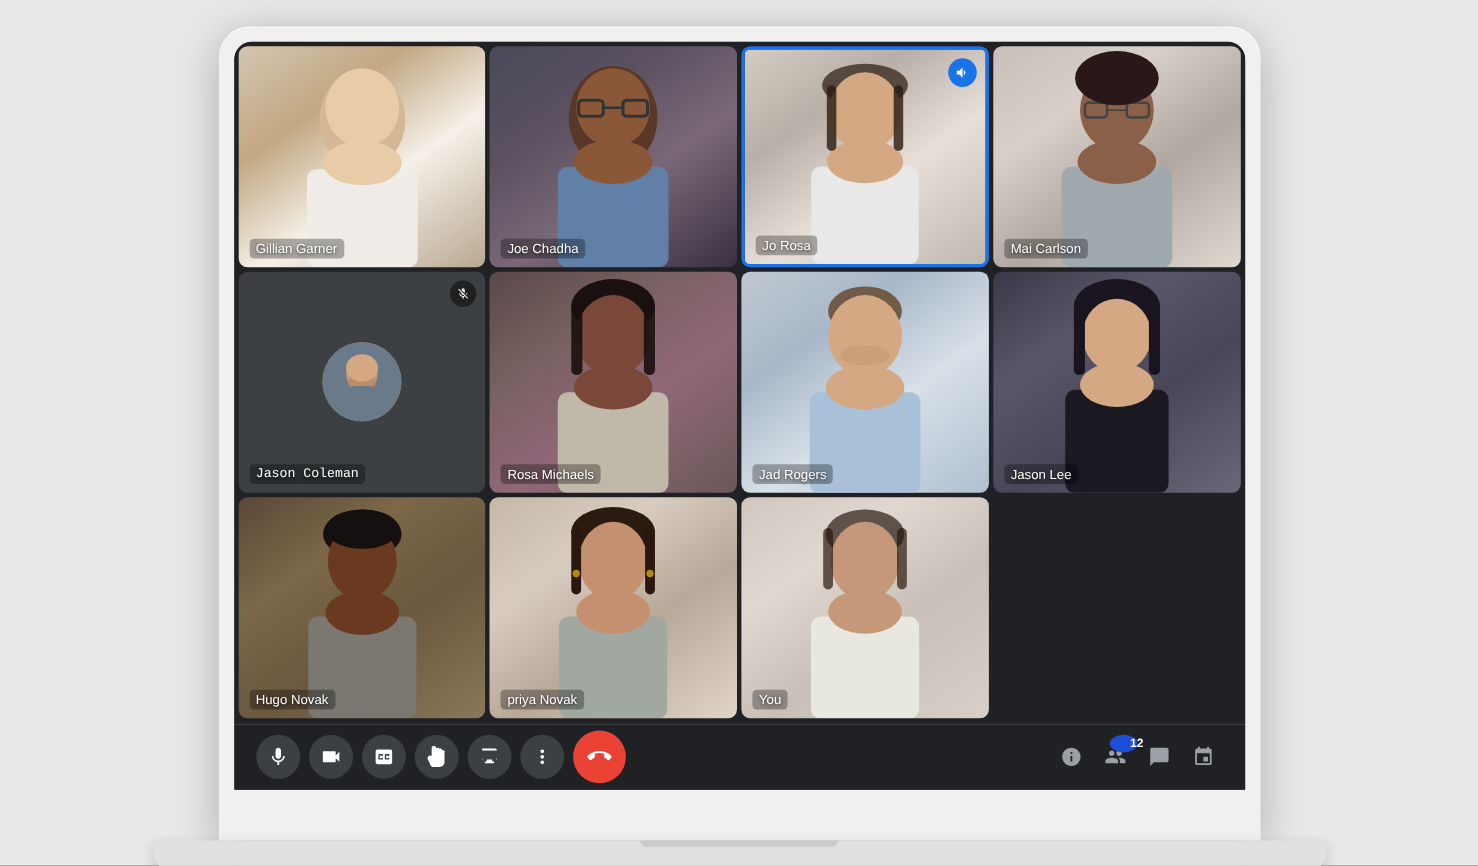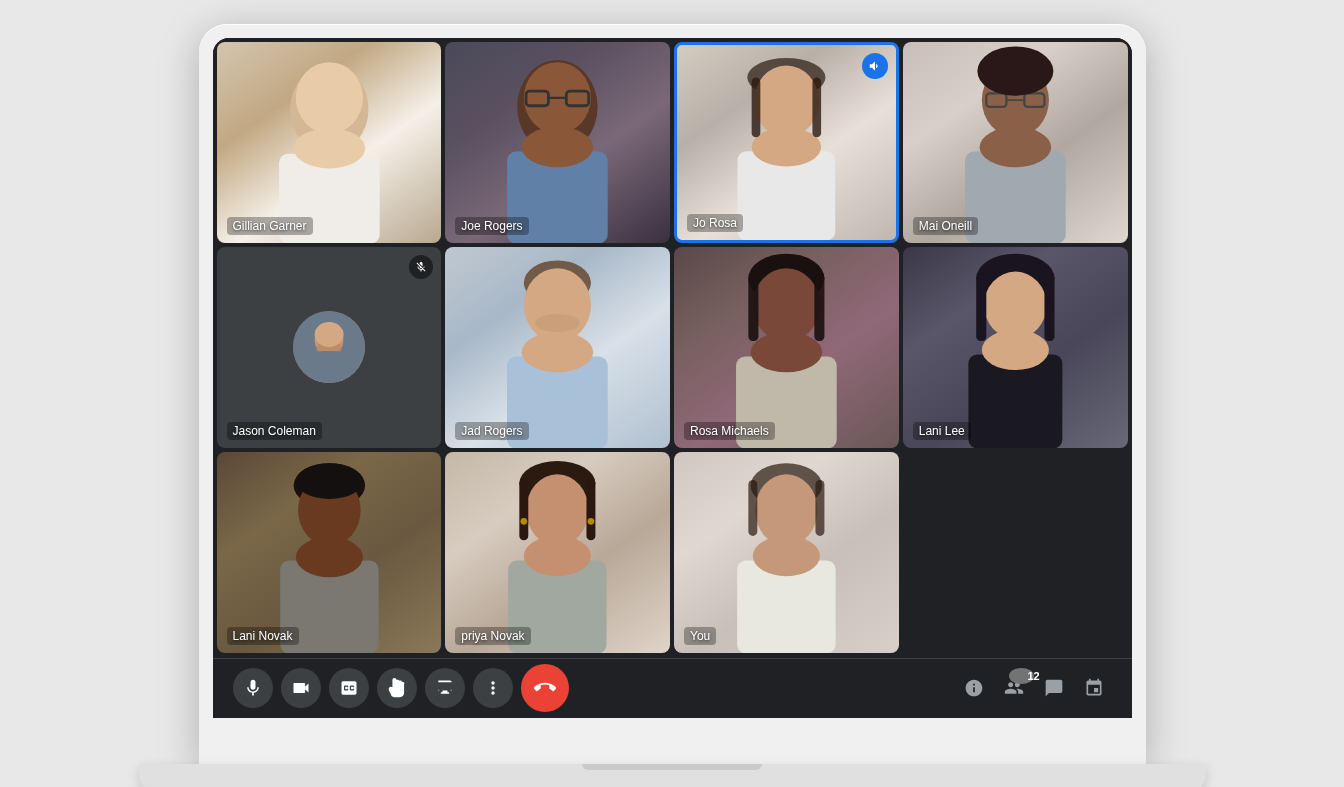--- a/index.html
+++ b/index.html
@@ -120,20 +120,21 @@
       color: white;
       font-size: 12px;
     }
 
     
     .video-tile.no-camera {
       background: #3c4043;
       display: flex;
       align-items: center;
       justify-content: center;
+      font-family: Liberation Mono, monospace;
     }
 
     
     .tile-gillian { background: linear-gradient(145deg, #d4c5b0 0%, #c2a882 30%, #f5f0e8 60%, #b8a890 100%); }
     .tile-joe { background: linear-gradient(145deg, #4a4a5a 0%, #5a5060 30%, #7a6878 60%, #3a3040 100%); }
     .tile-nina { background: linear-gradient(145deg, #8b6358 0%, #c4907a 30%, #a07060 60%, #d4a090 100%); }
     .tile-jo { background: linear-gradient(145deg, #d4ccc0 0%, #b8b0a8 30%, #e8e0d8 60%, #c0b8b0 100%); }
     .tile-mai { background: linear-gradient(145deg, #c8c0b8 0%, #d8d0c8 30%, #b0a8a0 60%, #e0d8d0 100%); }
     .tile-rosa { background: linear-gradient(145deg, #5a4848 0%, #786060 30%, #906878 60%, #6a5858 100%); }
     .tile-jad { background: linear-gradient(145deg, #c0c8d0 0%, #a8b8c8 30%, #d8e0e8 60%, #b0c0d0 100%); }
@@ -204,21 +205,21 @@
       justify-content: center;
       color: #9aa0a6;
       font-size: 16px;
       position: relative;
     }
 
     .badge {
       position: absolute;
       top: -2px;
       right: -2px;
-      background: #737373;
+      background: #1d4ed8;
       color: white;
       font-size: 11px;
       width: 16px;
       height: 16px;
       border-radius: 50%;
       display: flex;
       align-items: center;
       justify-content: center;
       font-weight: 600;
       padding-left: 25px;
@@ -300,21 +301,21 @@
             <ellipse cx="100" cy="58" rx="36" ry="42" fill="#5a3828"></ellipse>
             <ellipse cx="100" cy="50" rx="30" ry="32" fill="#8a5838"></ellipse>
             <rect x="55" y="98" width="90" height="82" rx="8" fill="#6080a8"></rect>
             <ellipse cx="100" cy="94" rx="32" ry="18" fill="#8a5838"></ellipse>
 
             <rect x="72" y="44" width="20" height="13" rx="3" fill="none" stroke="#333" stroke-width="2.5"></rect>
             <rect x="108" y="44" width="20" height="13" rx="3" fill="none" stroke="#333" stroke-width="2.5"></rect>
             <line x1="92" y1="50" x2="108" y2="50" stroke="#333" stroke-width="2"></line>
           </svg>
         </div>
-        <span class="participant-name">Joe Rogers</span>
+        <span class="participant-name">Joe Chadha</span>
       </div>
 
 
       <div class="video-tile tile-jo active-speaker">
         <div class="tile-img">
           <svg viewBox="0 0 200 180" style="width:100%;height:100%;position:absolute;bottom:0;" xmlns="http://www.w3.org/2000/svg">
             <ellipse cx="100" cy="30" rx="36" ry="18" fill="#2a1a10" opacity="0.7"></ellipse>
             <ellipse cx="100" cy="52" rx="30" ry="33" fill="#d4a882"></ellipse>
             <rect x="55" y="98" width="90" height="82" rx="8" fill="#e8e8e8"></rect>
             <ellipse cx="100" cy="94" rx="32" ry="18" fill="#d4a882"></ellipse>
@@ -339,95 +340,95 @@
             <rect x="55" y="98" width="90" height="82" rx="8" fill="#a0a8b0"></rect>
             <ellipse cx="100" cy="94" rx="32" ry="18" fill="#8a6048"></ellipse>
 
             <rect x="74" y="46" width="18" height="12" rx="3" fill="none" stroke="#444" stroke-width="2"></rect>
             <rect x="108" y="46" width="18" height="12" rx="3" fill="none" stroke="#444" stroke-width="2"></rect>
             <line x1="92" y1="52" x2="108" y2="52" stroke="#444" stroke-width="1.5"></line>
 
             <ellipse cx="100" cy="26" rx="34" ry="22" fill="#2a1818"></ellipse>
           </svg>
         </div>
-        <span class="participant-name">Mai Oneill</span>
+        <span class="participant-name">Mai Carlson</span>
       </div>
 
       <div class="video-tile no-camera" style="background:#3c4043;">
         <div class="mute-icon">
           <svg width="12" height="12" viewBox="0 0 24 24">
               <path d="M19 11h-1.7c0 .74-.16 1.43-.43 2.05l1.23 1.23c.56-.98.9-2.09.9-3.28zm-4.02.17c0-.06.02-.11.02-.17V5c0-1.66-1.34-3-3-3S9 3.34 9 5v.18l5.98 5.99zM4.27 3L3 4.27l6.01 6.01V11c0 1.66 1.33 3 2.99 3 .22 0 .44-.03.65-.08l1.66 1.66c-.71.33-1.5.52-2.31.52-2.76 0-5.3-2.1-5.3-5.1H5c0 3.41 2.72 6.23 6 6.72V21h2v-3.28c.91-.13 1.77-.45 2.54-.9L19.73 21 21 19.73 4.27 3z"></path>
             </svg>
         </div>
         <div class="jason-avatar">
           <svg viewBox="0 0 80 80" width="72" height="72">
             <circle cx="40" cy="40" r="40" fill="#6a7a8a"></circle>
             <ellipse cx="40" cy="32" rx="16" ry="18" fill="#c4957a"></ellipse>
             <ellipse cx="40" cy="65" rx="22" ry="20" fill="#7a8898"></ellipse>
 
             <ellipse cx="40" cy="42" rx="14" ry="10" fill="#b8855a" opacity="0.6"></ellipse>
           </svg>
         </div>
         <span class="participant-name">Jason Coleman</span>
-      </div>
-
-      <div class="video-tile tile-jad">
-        <div class="tile-img">
-          <svg viewBox="0 0 200 180" style="width:100%;height:100%;position:absolute;bottom:0;" xmlns="http://www.w3.org/2000/svg">
-            <ellipse cx="100" cy="32" rx="30" ry="20" fill="#6a5038" opacity="0.9"></ellipse>
-            <ellipse cx="100" cy="52" rx="30" ry="33" fill="#d4a882"></ellipse>
-            <rect x="55" y="98" width="90" height="82" rx="8" fill="#a8c0d8"></rect>
-            <ellipse cx="100" cy="94" rx="32" ry="18" fill="#d4a882"></ellipse>
-
-            <ellipse cx="100" cy="68" rx="20" ry="8" fill="#c09870" opacity="0.5"></ellipse>
-          </svg>
-        </div>
-        <span class="participant-name">Jad Rogers</span>
       </div>
 
       <div class="video-tile tile-rosa">
         <div class="tile-img">
           <svg viewBox="0 0 200 180" style="width:100%;height:100%;position:absolute;bottom:0;" xmlns="http://www.w3.org/2000/svg">
             <ellipse cx="100" cy="28" rx="34" ry="22" fill="#1a1010"></ellipse>
             <ellipse cx="100" cy="52" rx="30" ry="33" fill="#7a4838"></ellipse>
             <rect x="55" y="98" width="90" height="82" rx="8" fill="#c0b8a8"></rect>
             <ellipse cx="100" cy="94" rx="32" ry="18" fill="#7a4838"></ellipse>
             <rect x="66" y="24" width="9" height="60" rx="4" fill="#1a1010" opacity="0.9"></rect>
             <rect x="125" y="24" width="9" height="60" rx="4" fill="#1a1010" opacity="0.9"></rect>
           </svg>
         </div>
         <span class="participant-name">Rosa Michaels</span>
       </div>
 
+      <div class="video-tile tile-jad">
+        <div class="tile-img">
+          <svg viewBox="0 0 200 180" style="width:100%;height:100%;position:absolute;bottom:0;" xmlns="http://www.w3.org/2000/svg">
+            <ellipse cx="100" cy="32" rx="30" ry="20" fill="#6a5038" opacity="0.9"></ellipse>
+            <ellipse cx="100" cy="52" rx="30" ry="33" fill="#d4a882"></ellipse>
+            <rect x="55" y="98" width="90" height="82" rx="8" fill="#a8c0d8"></rect>
+            <ellipse cx="100" cy="94" rx="32" ry="18" fill="#d4a882"></ellipse>
+
+            <ellipse cx="100" cy="68" rx="20" ry="8" fill="#c09870" opacity="0.5"></ellipse>
+          </svg>
+        </div>
+        <span class="participant-name">Jad Rogers</span>
+      </div>
+
       <div class="video-tile tile-lani">
         <div class="tile-img">
           <svg viewBox="0 0 200 180" style="width:100%;height:100%;position:absolute;bottom:0;" xmlns="http://www.w3.org/2000/svg">
             <ellipse cx="100" cy="28" rx="35" ry="22" fill="#1a1420"></ellipse>
             <ellipse cx="100" cy="52" rx="28" ry="30" fill="#d4a882"></ellipse>
             <rect x="58" y="96" width="84" height="84" rx="8" fill="#1a1820"></rect>
             <ellipse cx="100" cy="92" rx="30" ry="18" fill="#d4a882"></ellipse>
             <rect x="65" y="24" width="9" height="60" rx="4" fill="#1a1420"></rect>
             <rect x="126" y="24" width="9" height="60" rx="4" fill="#1a1420"></rect>
           </svg>
         </div>
-        <span class="participant-name">Lani Lee</span>
+        <span class="participant-name">Jason Lee</span>
       </div>
 
       <div class="video-tile tile-hugo">
         <div class="tile-img">
           <svg viewBox="0 0 200 180" style="width:100%;height:100%;position:absolute;bottom:0;" xmlns="http://www.w3.org/2000/svg">
             <ellipse cx="100" cy="30" rx="32" ry="20" fill="#1a1010"></ellipse>
             <ellipse cx="100" cy="52" rx="28" ry="32" fill="#6a3a20"></ellipse>
             <rect x="56" y="97" width="88" height="83" rx="8" fill="#7a7870"></rect>
             <ellipse cx="100" cy="94" rx="30" ry="18" fill="#6a3a20"></ellipse>
 
             <ellipse cx="100" cy="26" rx="30" ry="16" fill="#151010"></ellipse>
           </svg>
         </div>
-        <span class="participant-name">Lani Novak</span>
+        <span class="participant-name">Hugo Novak</span>
       </div>
 
       <div class="video-tile tile-priya">
         <div class="tile-img">
           <svg viewBox="0 0 200 180" style="width:100%;height:100%;position:absolute;bottom:0;" xmlns="http://www.w3.org/2000/svg">
             <ellipse cx="100" cy="28" rx="34" ry="20" fill="#2a1a10"></ellipse>
             <ellipse cx="100" cy="52" rx="28" ry="32" fill="#c49070"></ellipse>
             <rect x="56" y="97" width="88" height="83" rx="8" fill="#a0a8a0"></rect>
             <ellipse cx="100" cy="93" rx="30" ry="18" fill="#c49070"></ellipse>
             <rect x="66" y="24" width="8" height="55" rx="4" fill="#2a1810"></rect>

